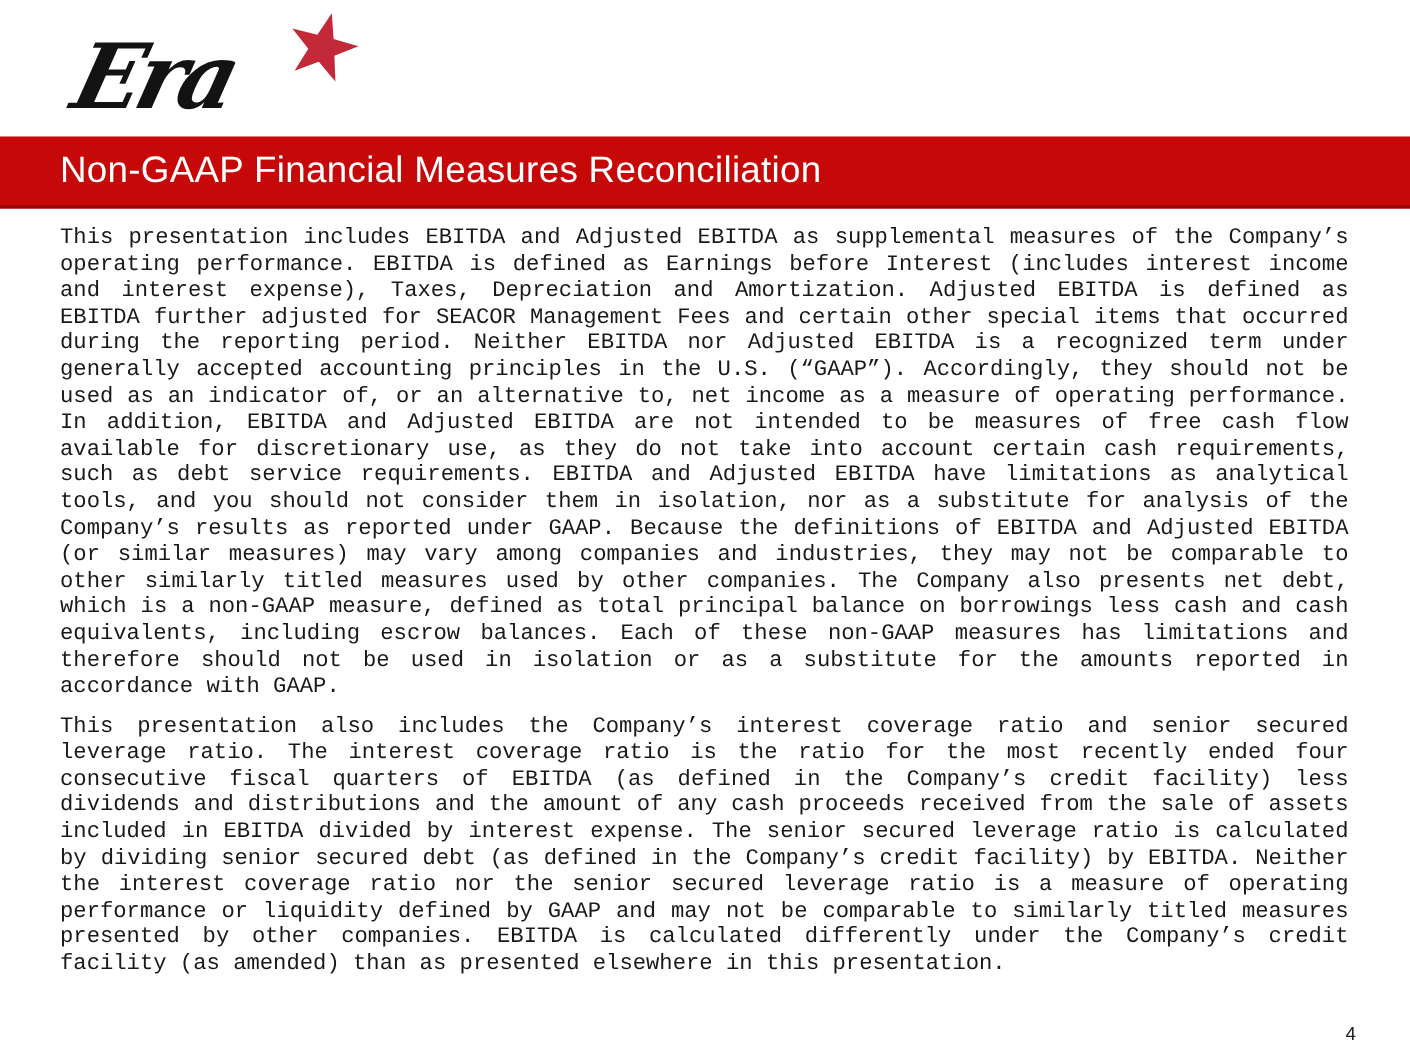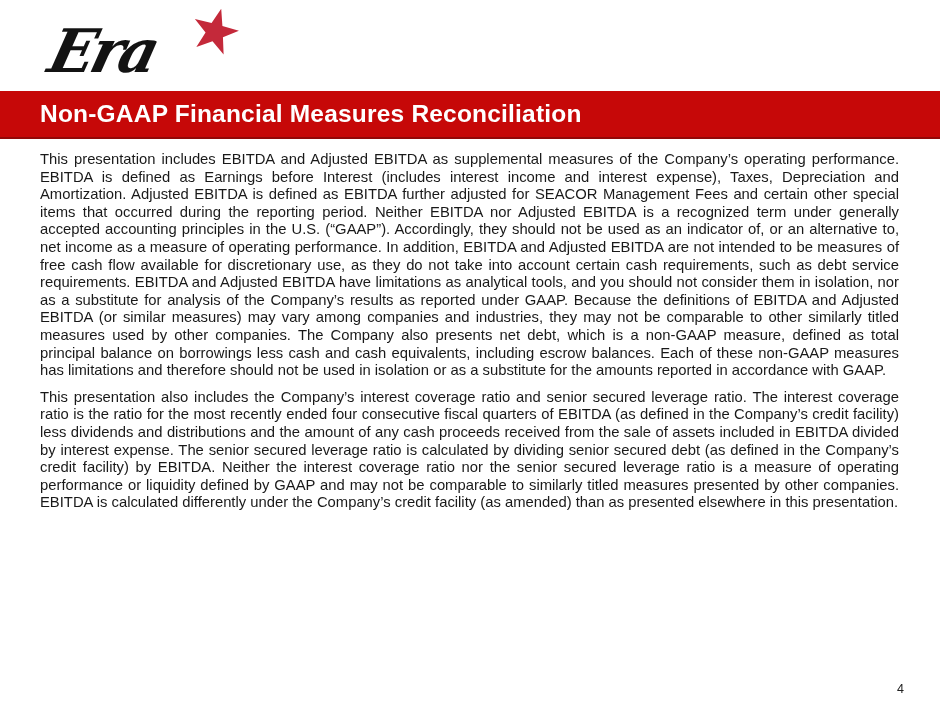--- a/index.html
+++ b/index.html
@@ -34,37 +34,38 @@
     height: 48px;
     background: #c60808;
     border-bottom: 2px solid #920808;
     box-sizing: border-box;
     display: flex;
     align-items: center;
   }
   .banner-title {
     color: #ffffff;
     font-size: 24.5px;
-    font-weight: bold;
+    font-weight: normal;
     padding-left: 40px;
     letter-spacing: 0.2px;
     white-space: nowrap;
   }
   .content {
     position: absolute;
     top: 151px;
     left: 40px;
     width: 861px;
     color: #191919;
     font-size: 14.8px;
     line-height: 17.6px;
     text-align: justify;
   }
   .content p {
     margin: 0 2px 9px 0;
+    font-family: Liberation Mono, monospace;
   }
   .page-number {
     position: absolute;
     right: 36px;
     bottom: 9px;
     font-size: 12.5px;
     color: #222222;
   }
 </style>
 </head>

